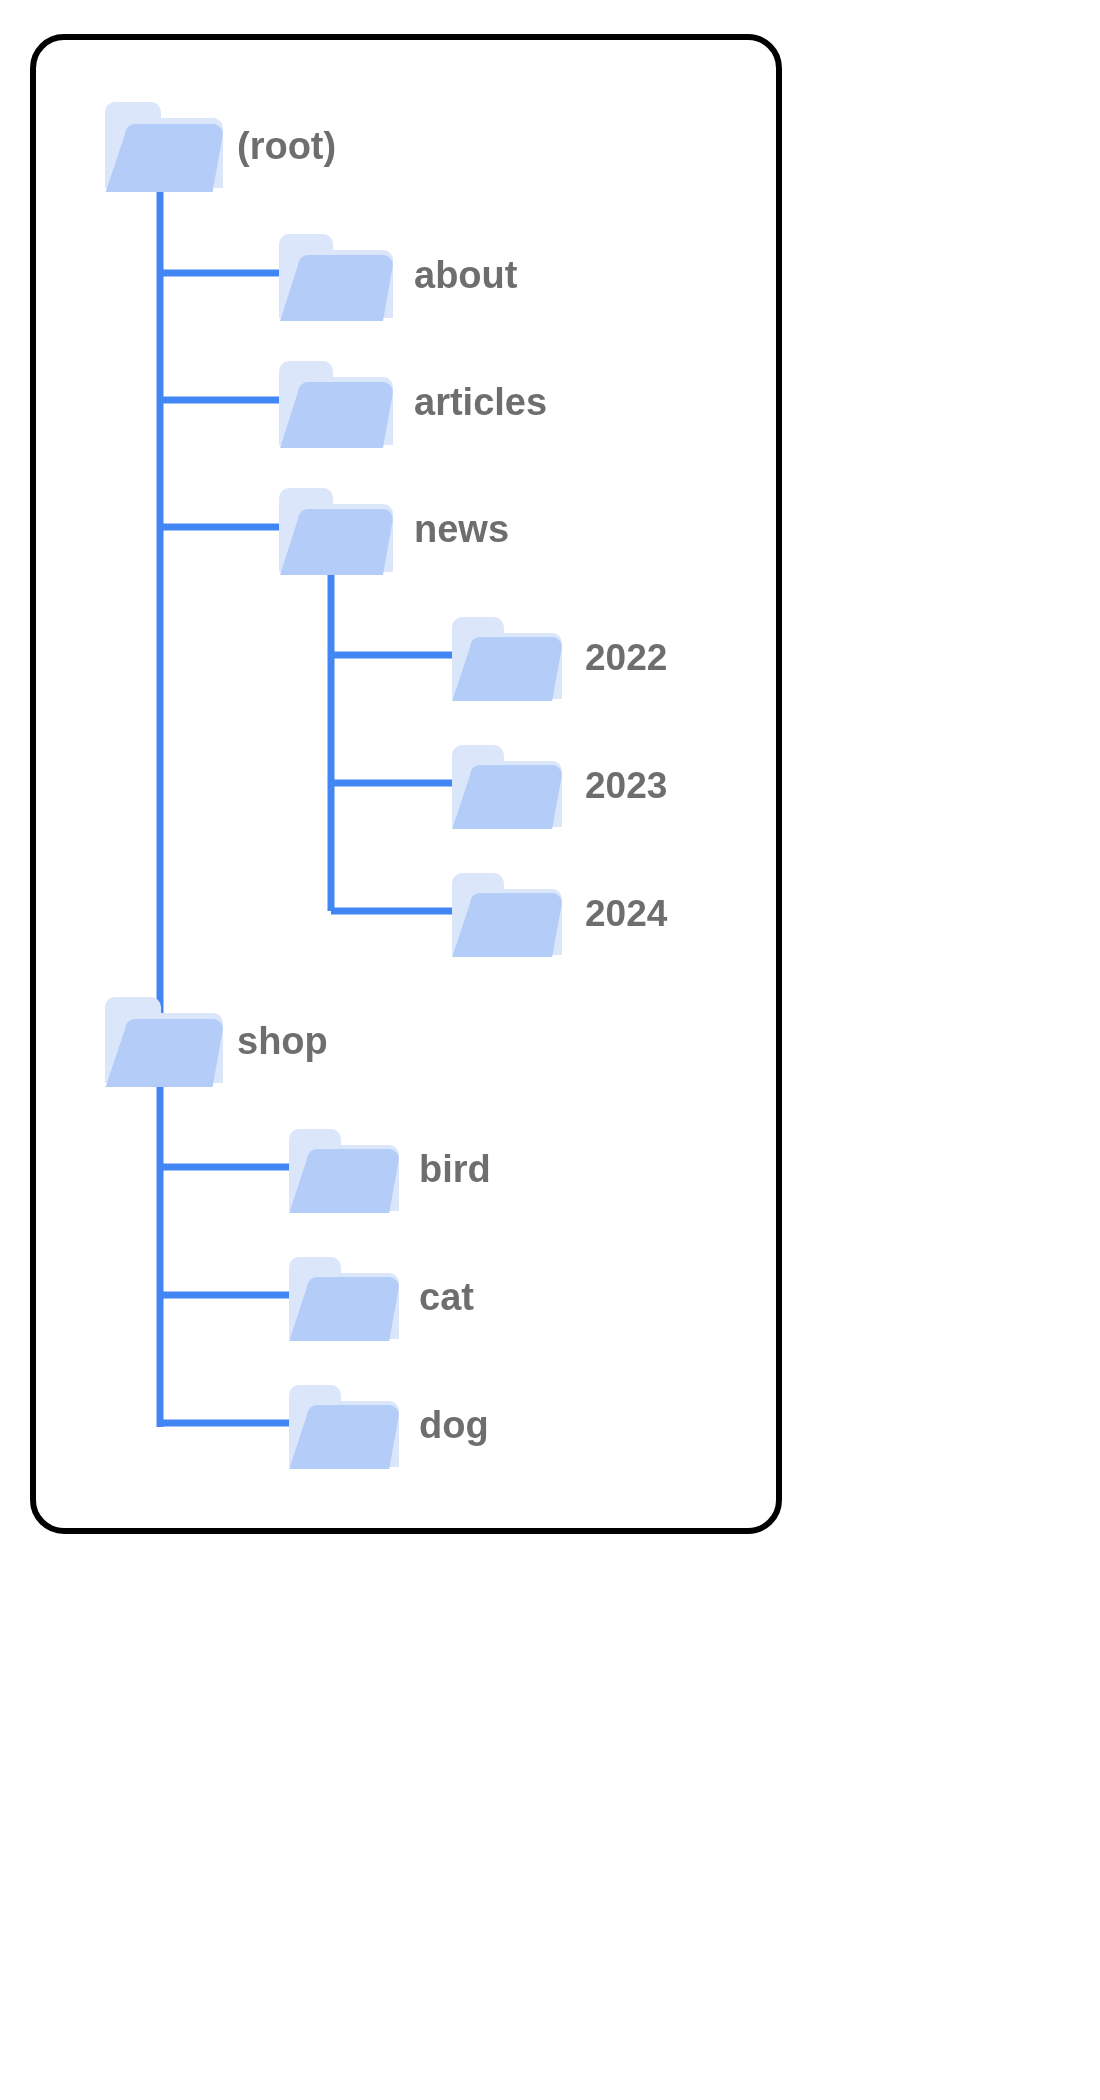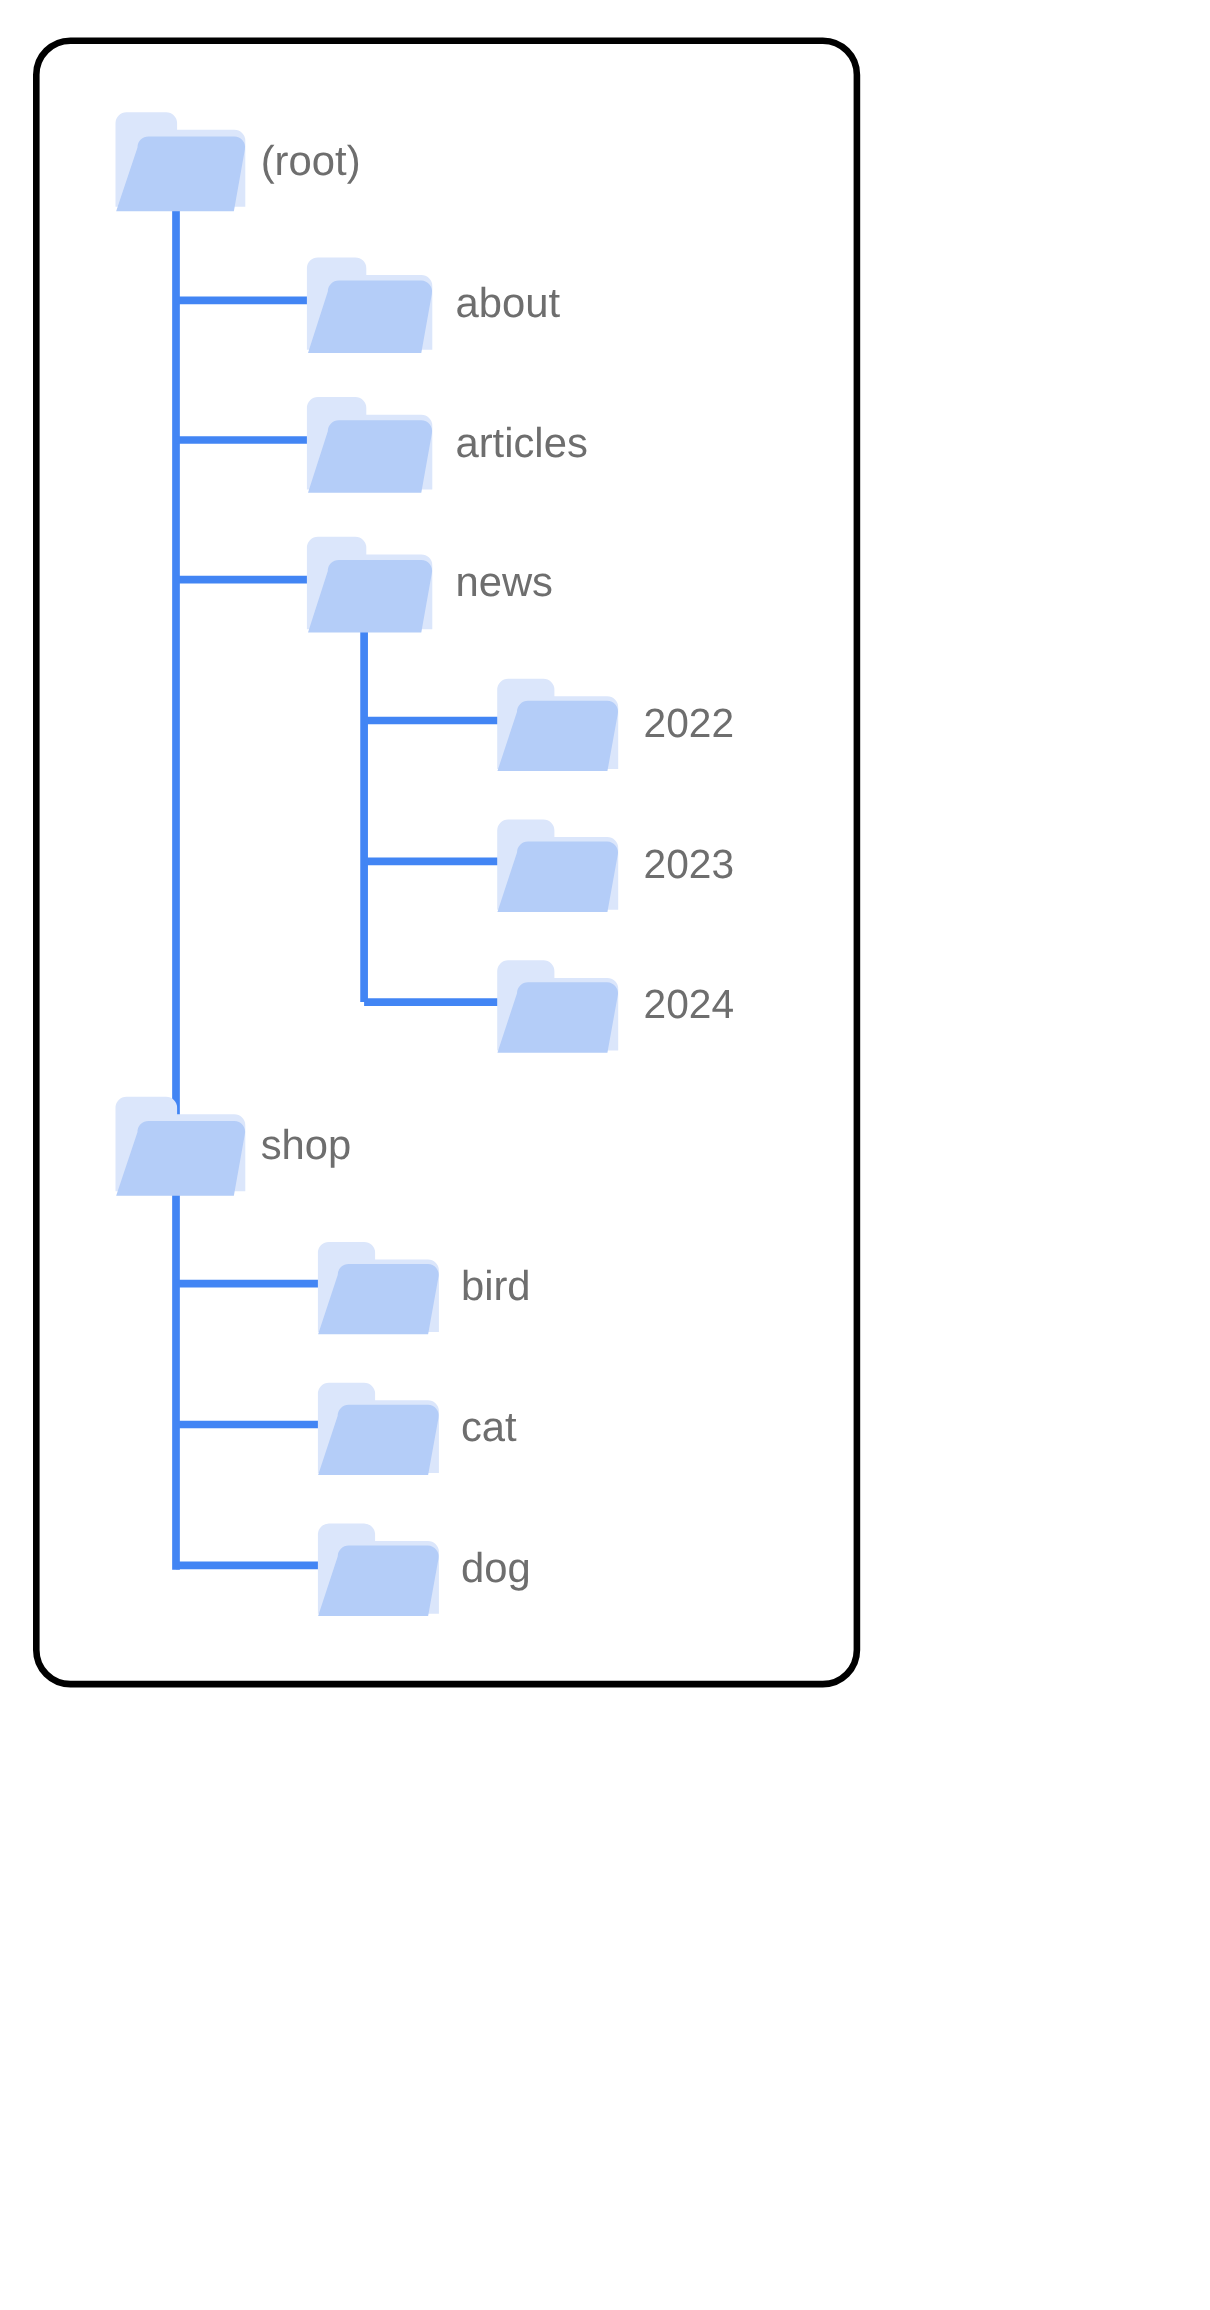--- a/index.html
+++ b/index.html
@@ -1,19 +1,19 @@
 <!DOCTYPE html>
 <html><head>
 <meta charset="utf-8">
 <title>Folder Tree</title>
 <style>
   html,body{margin:0;padding:0;background:#ffffff;}
   body{width:1100px;height:2100px;font-family:"Liberation Sans",sans-serif;}
 
-  #stage{position:relative;width:1100px;height:2100px;overflow:hidden;background:#fff;}
+  #stage{position:relative;width:1100px;height:2100px;overflow:hidden;background:#fff;font-weight:bold;}
 
   
   #card{
     position:absolute;
     left:30px; top:34px;
     width:752px; height:1500px;
     background:#ffffff;
     border:6px solid #000000;
     border-radius:34px;
     box-sizing:border-box;

